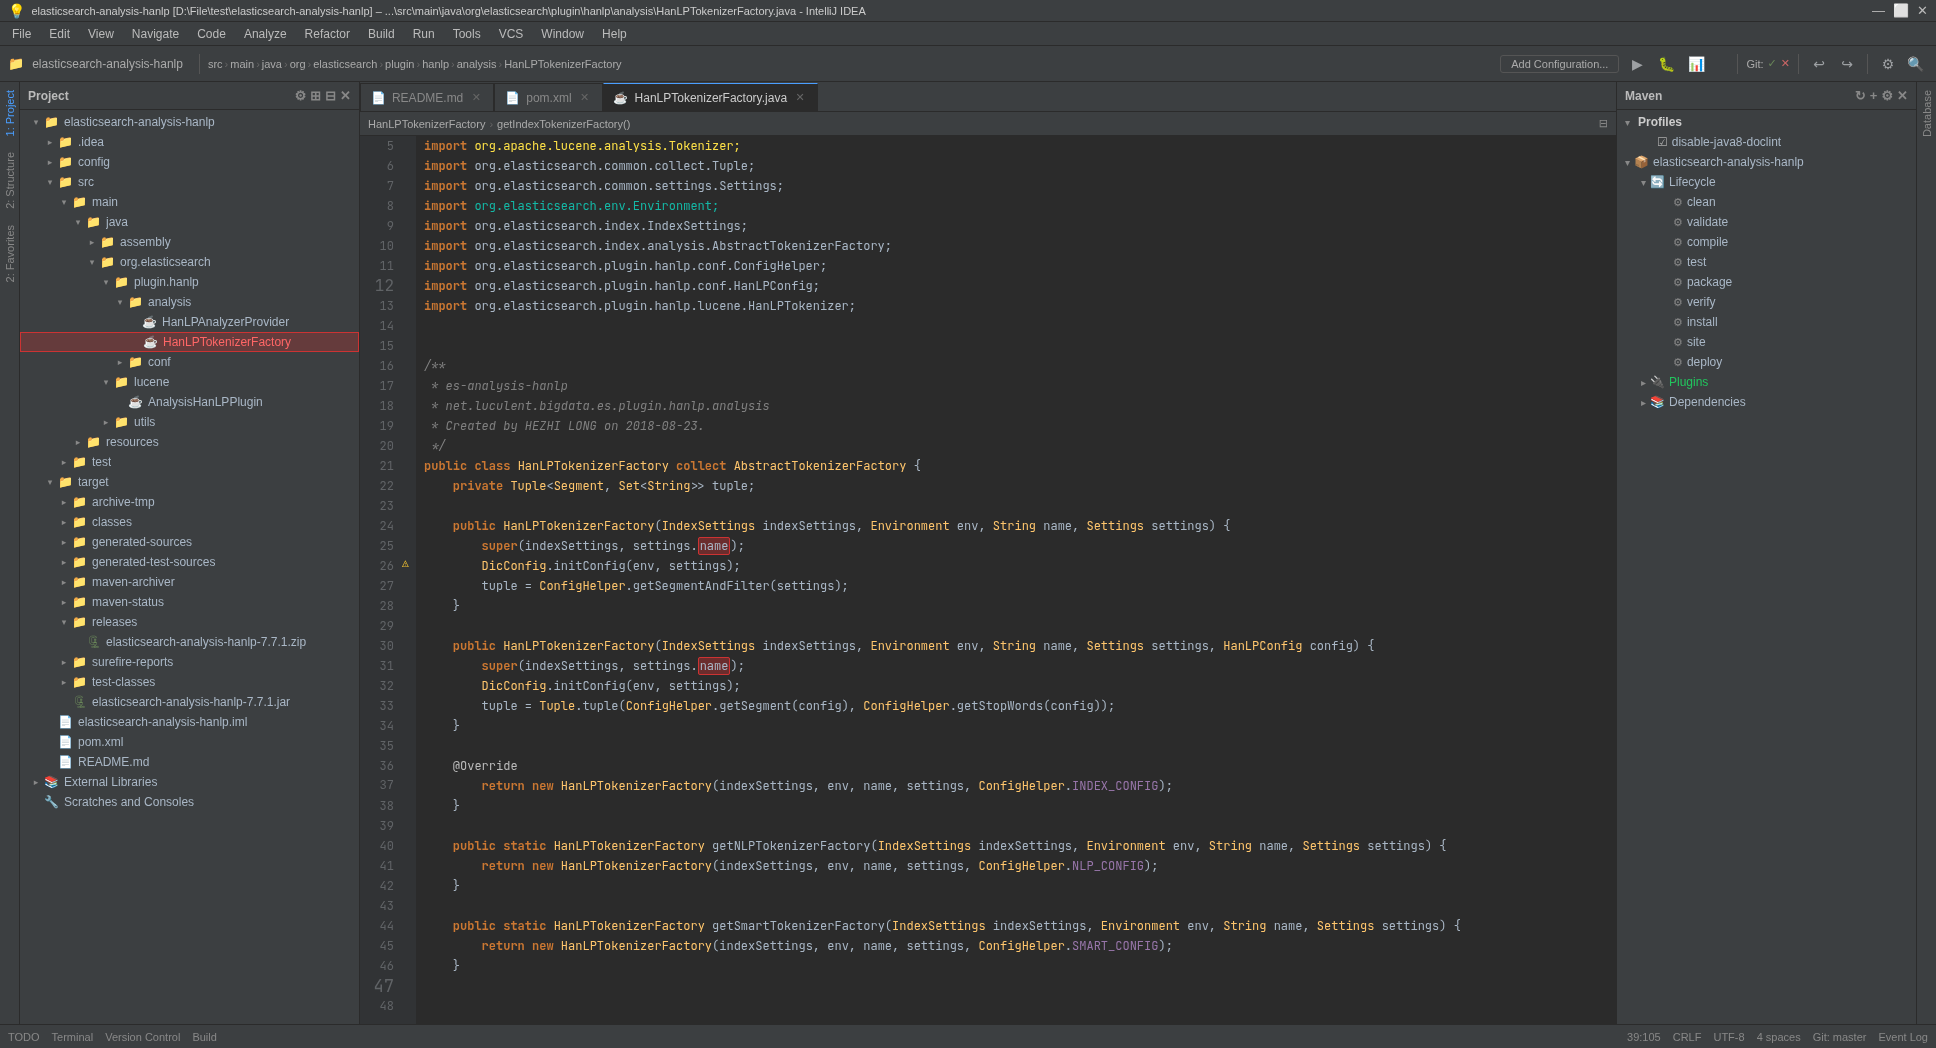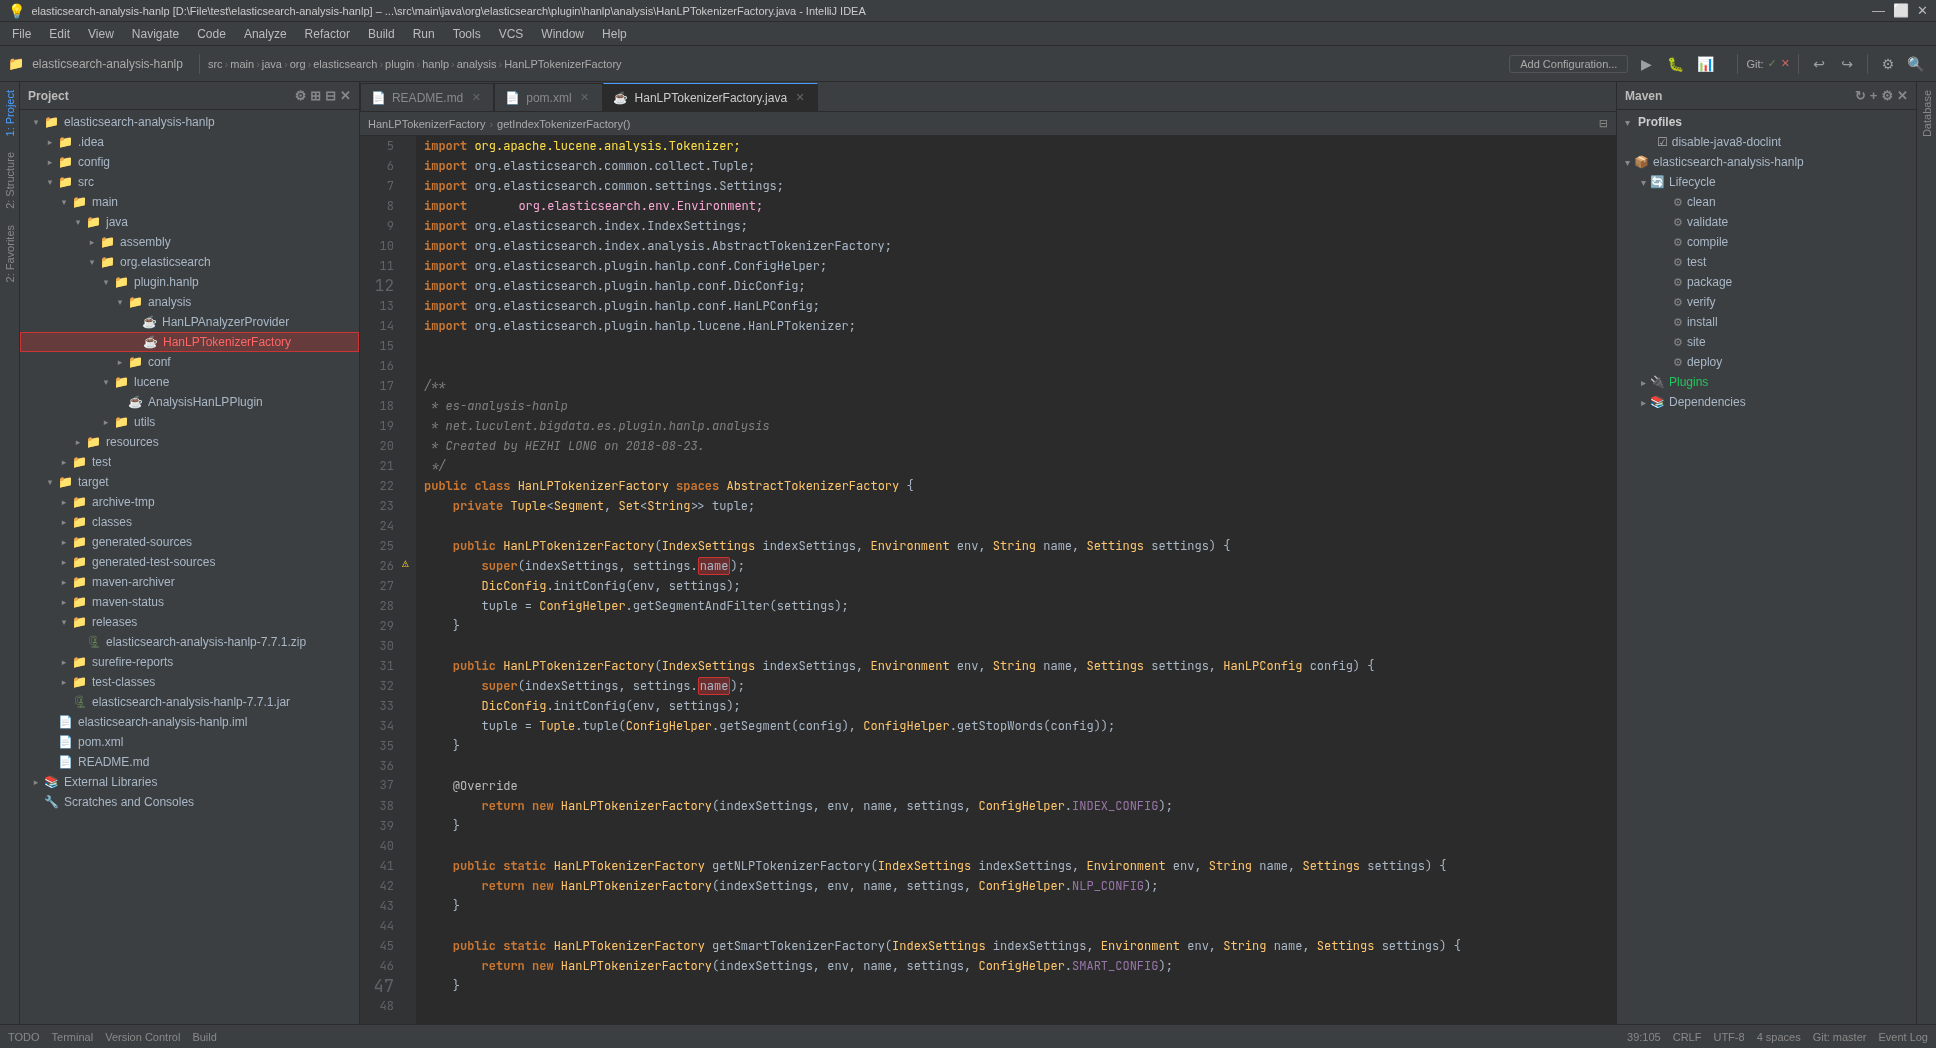--- a/index.html
+++ b/index.html
@@ -85,21 +85,21 @@
       color: #888;
       gap: 2px;
       flex: 1;
     }
     #breadcrumb span { color: #aaa; }
     #breadcrumb .sep { color: #666; }
     #run-config-area {
       display: flex;
       align-items: center;
       gap: 6px;
-      margin-right: 11px;
+      margin-right: 20px;
     }
     #add-config-btn {
       background: none;
       border: 1px solid #555;
       color: #aaa;
       padding: 2px 10px;
       border-radius: 3px;
       cursor: pointer;
       font-size: 11px;
     }
@@ -756,35 +756,34 @@
         </div>
       <div id="gutter">
         <div style="position:relative; height:100%;">
           <div style="position:absolute; top:420px; left:2px; color:#f0c030; font-size:11px;">⚠</div>
         </div>
       </div>
       <div id="code-content">
           <div class="code-line"><span class="kw">import </span><span style="color:#fde047;">org.apache.lucene.analysis.Tokenizer;</span></div>
           <div class="code-line"><span class="kw">import </span><span style="color:#a9b7c6;">org.elasticsearch.common.collect.Tuple;</span></div>
           <div class="code-line"><span class="kw">import </span><span style="color:#a9b7c6;">org.elasticsearch.common.settings.Settings;</span></div>
-          <div class="code-line"><span class="kw">import </span><span style="color:#f9a8d4;margin-left:44px;">org.elasticsearch.env.Environment;</span></div>
+          <div class="code-line"><span class="kw">import </span><span style="color:#14b8a6;">org.elasticsearch.env.Environment;</span></div>
           <div class="code-line"><span class="kw">import </span><span style="color:#a9b7c6;">org.elasticsearch.index.IndexSettings;</span></div>
           <div class="code-line"><span class="kw">import </span><span style="color:#a9b7c6;">org.elasticsearch.index.analysis.AbstractTokenizerFactory;</span></div>
           <div class="code-line"><span class="kw">import </span><span style="color:#a9b7c6;">org.elasticsearch.plugin.hanlp.conf.ConfigHelper;</span></div>
-          <div class="code-line"><span class="kw">import </span><span style="color:#a9b7c6;">org.elasticsearch.plugin.hanlp.conf.DicConfig;</span></div>
           <div class="code-line"><span class="kw">import </span><span style="color:#a9b7c6;">org.elasticsearch.plugin.hanlp.conf.HanLPConfig;</span></div>
           <div class="code-line"><span class="kw">import </span><span style="color:#a9b7c6;">org.elasticsearch.plugin.hanlp.lucene.HanLPTokenizer;</span></div>
           <div class="code-line"></div>
           <div class="code-line"></div>
           <div class="code-line"><span class="comment">/**</span></div>
           <div class="code-line"><span class="comment"> * es-analysis-hanlp</span></div>
           <div class="code-line"><span class="comment"> * net.luculent.bigdata.es.plugin.hanlp.analysis</span></div>
           <div class="code-line"><span class="comment"> * Created by HEZHI LONG on 2018-08-23.</span></div>
           <div class="code-line"><span class="comment"> */</span></div>
-          <div class="code-line"><span class="kw">public</span> <span class="kw">class</span> <span class="class-name">HanLPTokenizerFactory</span> <span class="kw">spaces</span> <span class="class-name">AbstractTokenizerFactory</span> {</div>
+          <div class="code-line"><span class="kw">public</span> <span class="kw">class</span> <span class="class-name">HanLPTokenizerFactory</span> <span class="kw">collect</span> <span class="class-name">AbstractTokenizerFactory</span> {</div>
           <div class="code-line">    <span class="kw">private</span> <span class="class-name">Tuple</span>&lt;<span class="class-name">Segment</span>, <span class="class-name">Set</span>&lt;<span class="class-name">String</span>&gt;&gt; tuple;</div>
           <div class="code-line"></div>
           <div class="code-line">    <span class="kw">public</span> <span class="class-name">HanLPTokenizerFactory</span>(<span class="class-name">IndexSettings</span> indexSettings, <span class="class-name">Environment</span> env, <span class="class-name">String</span> name, <span class="class-name">Settings</span> settings) {</div>
           <div class="code-line">        <span class="kw">super</span>(indexSettings, settings.<span class="highlight-box">name</span>);</div>
           <div class="code-line">        <span class="class-name">DicConfig</span>.initConfig(env, settings);</div>
           <div class="code-line">        tuple = <span class="class-name">ConfigHelper</span>.getSegmentAndFilter(settings);</div>
           <div class="code-line">    }</div>
           <div class="code-line"></div>
           <div class="code-line">    <span class="kw">public</span> <span class="class-name">HanLPTokenizerFactory</span>(<span class="class-name">IndexSettings</span> indexSettings, <span class="class-name">Environment</span> env, <span class="class-name">String</span> name, <span class="class-name">Settings</span> settings, <span class="class-name">HanLPConfig</span> config) {</div>
           <div class="code-line">        <span class="kw">super</span>(indexSettings, settings.<span class="highlight-box">name</span>);</div>

